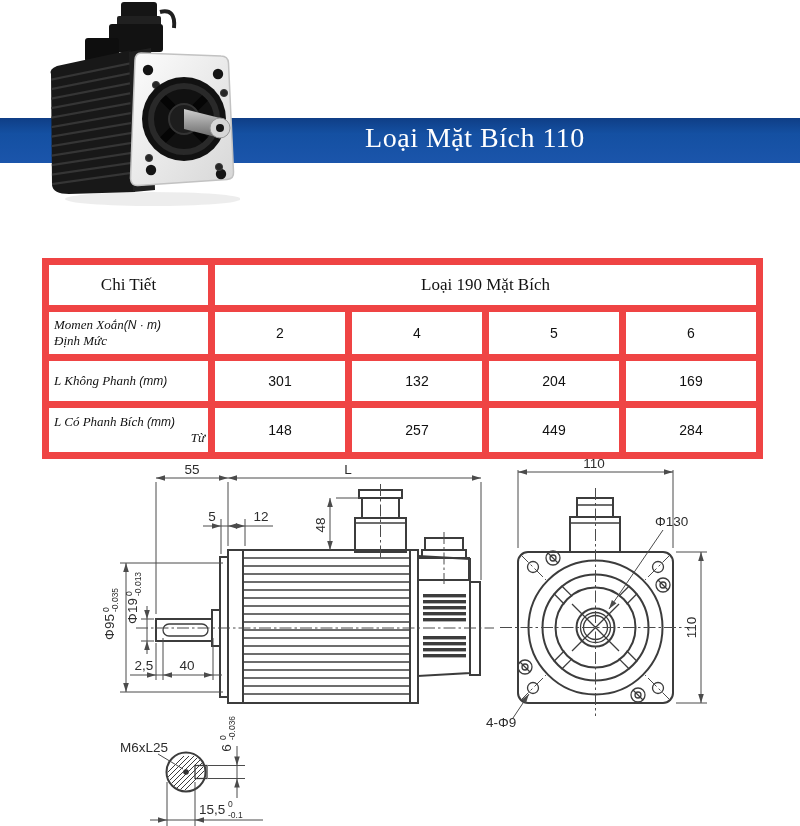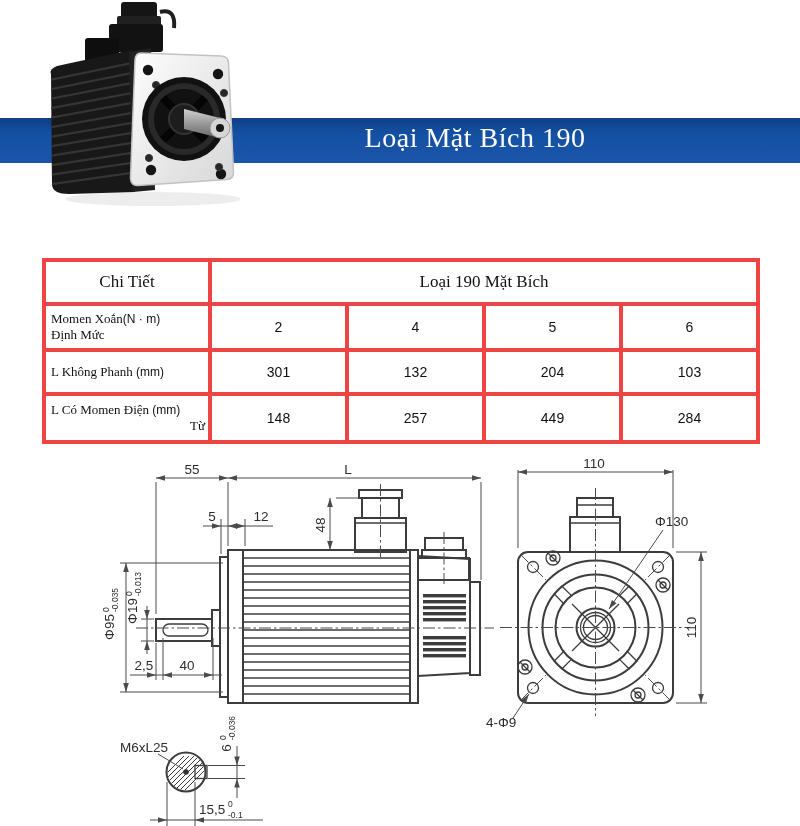--- a/index.html
+++ b/index.html
@@ -8,25 +8,25 @@
   
   .banner{position:absolute;left:0;top:118px;width:800px;height:45px;
           background:linear-gradient(180deg,#0f3e86 0%,#1450a2 35%,#1b55ab 100%);}
   .banner-title{position:absolute;left:0;right:0;top:4px;text-align:center;padding-left:150px;
           color:#ffffff;font-size:28px;letter-spacing:.5px;}
   
   .photo{position:absolute;left:35px;top:0px;width:205px;height:212px;z-index:3;}
   
   .spec-table{position:absolute;left:42px;top:258px;z-index:2;}
   table{border-collapse:collapse;table-layout:fixed;width:716px;}
-  td,th{border:4px solid #ef4444;font-weight:normal;color:#111;margin-top:28px;}
+  td,th{border:7px solid #ef4444;font-weight:normal;color:#111;margin-top:28px;}
   col.c0{width:166px}col.cv{width:137px}
   .hdr td{height:38px;text-align:center;font-size:17px;}
   .r1 td{height:38px}.r2 td{height:36px}.r3 td{height:40px}
-  .lblcell{font-size:13px;padding:2px 3px 2px 5px;line-height:1.25;}
+  .lblcell{font-size:13px;padding:2px 3px 2px 5px;line-height:1.25;font-style:italic;}
   .unit{font-family:"Liberation Sans","DejaVu Sans",sans-serif;font-size:12px;}
   .val{text-align:center;font-family:"Liberation Sans","DejaVu Sans",sans-serif;font-size:14px;}
   .line2c{text-align:right;}
   
   .drawing{position:absolute;left:0;top:430px;width:800px;height:396px;}
   .o2{stroke:#3c3c3c;stroke-width:2;fill:none}
   .o1{stroke:#3c3c3c;stroke-width:1.3;fill:none}
   .dim{stroke:#4b4b4b;stroke-width:1;fill:none}
   .cl{stroke:#4b4b4b;stroke-width:1;fill:none;stroke-dasharray:12 3 2.5 3}
   .ah{fill:#4b4b4b;stroke:none}
@@ -35,21 +35,21 @@
   text{font-family:"Liberation Sans","DejaVu Sans",sans-serif;fill:#2d2d2d;}
   .dt{font-size:13.5px}
   .ds{font-size:8.5px}
 </style>
 </head>
 <body>
 
 <div class="page">
 
   <div class="banner">
-    <div class="banner-title">Loại Mặt Bích 190</div>
+    <div class="banner-title">Loại Mặt Bích 110</div>
   </div>
 
   <svg class="photo" viewBox="0 0 205 212">
     <defs>
       <linearGradient id="flg" x1="0" y1="0" x2="1" y2="1">
         <stop offset="0" stop-color="#fdfdfd"></stop>
           <stop offset="1" stop-color="#d7d7d7"></stop>
       </linearGradient>
       <linearGradient id="shg" x1="0" y1="0" x2="0" y2="1">
         <stop offset="0" stop-color="#cfcfcf"></stop>
@@ -139,25 +139,25 @@
         <td class="val">5</td>
         <td class="val">6</td>
       </tr>
       <tr class="r2">
         <td class="lblcell">
           <div><span>L Không Phanh</span> <span class="unit">(mm)</span></div>
         </td>
         <td class="val">301</td>
         <td class="val">132</td>
         <td class="val">204</td>
-        <td class="val">103</td>
+        <td class="val">169</td>
       </tr>
       <tr class="r3">
         <td class="lblcell">
-          <div><span>L Có Momen Điện</span> <span class="unit">(mm)</span></div>
+          <div><span>L Có Phanh Bích</span> <span class="unit">(mm)</span></div>
           <div class="line2c">Từ</div>
         </td>
         <td class="val">148</td>
         <td class="val">257</td>
         <td class="val">449</td>
         <td class="val">284</td>
       </tr>
     </tbody>
       </table>
   </div>

